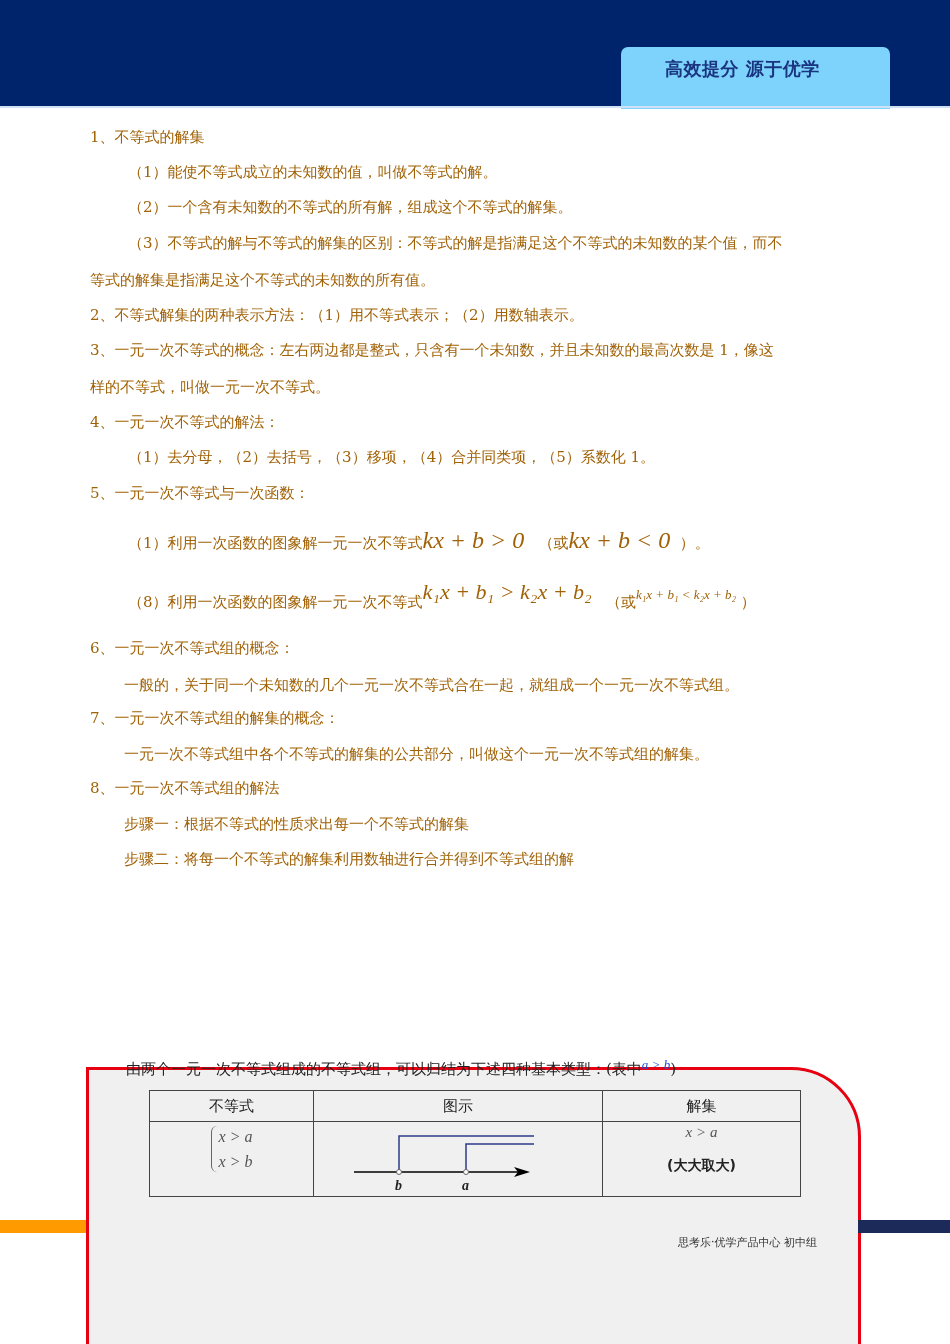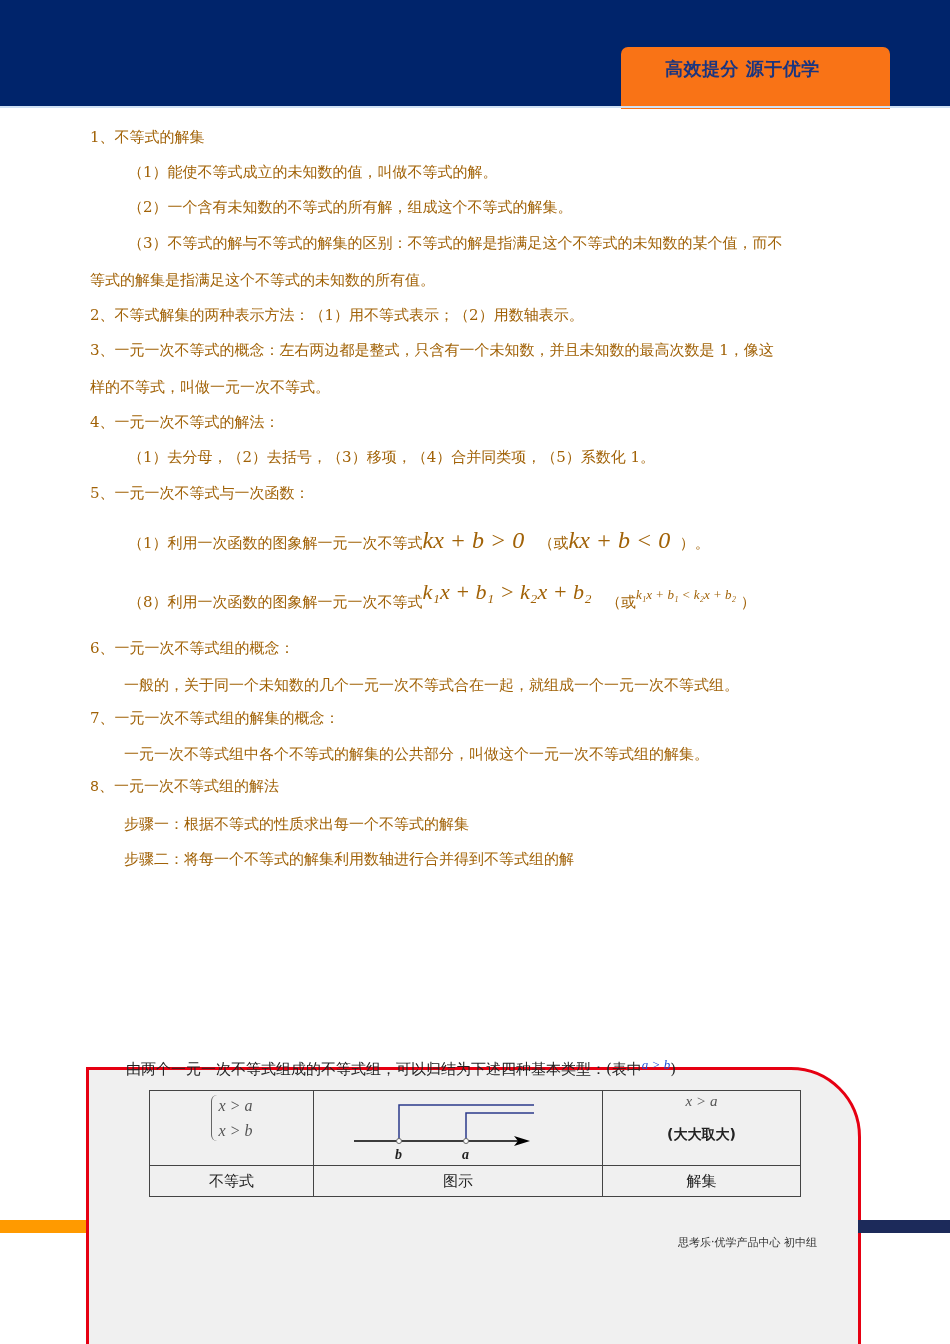--- a/index.html
+++ b/index.html
@@ -8,21 +8,21 @@
     background:#ffffff;
     font-family:"DejaVu Serif", "Liberation Serif", serif;
     color:#222;
   }
   .header-band {
     position:absolute; left:0; top:0; width:950px; height:106px;
     background:#00246b;
   }
   .header-tab {
     position:absolute; left:621px; top:47px; width:269px; height:62px;
-    background:#f97316; border-radius:7px 7px 0 0;
+    background:#7dd3fc; border-radius:7px 7px 0 0;
   }
   .header-slogan {
     position:absolute; left:44px; top:10px;
     font-family:"DejaVu Sans", sans-serif; font-weight:bold;
     font-size:18px; color:#1a3580; letter-spacing:0.5px;
   }
   .header-line {
     position:absolute; left:0; top:106px; width:950px; height:2px; background:#cfe1f5;
   }
   .line {
@@ -91,34 +91,39 @@
 <div class="line" style="left:128px;top:590px;">
   <span>（8）利用一次函数的图象解一元一次不等式</span><span class="math" style="position:relative;top:-8px;font-size:22px;">k₁x + b₁ &gt; k₂x + b₂</span>&nbsp;&nbsp;&nbsp;<span>（或</span><span class="math" style="position:relative;top:-8px;font-size:13px;">k₁x + b₁ &lt; k₂x + b₂</span>&nbsp;<span>）</span>
 </div>
 
 <div class="line" style="left:90px;top:638px;">6、一元一次不等式组的概念：</div>
 <div class="line" style="left:124px;top:675px;">一般的，关于同一个未知数的几个一元一次不等式合在一起，就组成一个一元一次不等式组。</div>
 
 <div class="line" style="left:90px;top:708px;">7、一元一次不等式组的解集的概念：</div>
 <div class="line" style="left:124px;top:744px;">一元一次不等式组中各个不等式的解集的公共部分，叫做这个一元一次不等式组的解集。</div>
 
-<div class="line" style="left:90px;top:778px;font-family:Liberation Mono, monospace;">8、一元一次不等式组的解法</div>
+<div class="line" style="left:90px;top:778px;">8、一元一次不等式组的解法</div>
 <div class="line" style="left:124px;top:814px;">步骤一：根据不等式的性质求出每一个不等式的解集</div>
 <div class="line" style="left:124px;top:849px;">
   <span>步骤二：将每一个不等式的解集</span><span class="bold">利用数轴进行合并</span><span>得到不等式组的解</span>
 </div>
 
 <div class="red-box"></div>
 <div class="intro">
   <span>由两个一元一次不等式组成的不等式组，可以归结为下述四种基本类型：(表中</span><span class="math" style="font-size:13px;position:relative;top:-5px;color:#1d4ed8;">a &gt; b</span><span>)</span>
 </div>
 
 <table class="types">
   <tbody>
       <tr>
+    <th style="width:163px;">不等式</th>
+    <th style="width:288px;">图示</th>
+    <th style="width:197px;">解集</th>
+  </tr>
+  <tr>
     <td>
       <div class="sys">
         <span class="brace"></span>
         <div>x &gt; a</div>
         <div>x &gt; b</div>
       </div>
     </td>
     <td style="position:relative;">
       <svg width="288" height="74" viewBox="0 0 288 74" style="display:block;">
         <polyline points="85,50 85,14 220,14" fill="none" stroke="#2b3a8a" stroke-width="1.5"></polyline>
@@ -129,23 +134,18 @@
         <circle cx="152" cy="50" r="2.5" fill="#fff" stroke="#666" stroke-width="1"></circle>
       </svg>
       <span style="position:absolute;left:81px;top:56px;font-family:'Liberation Serif',serif;font-style:italic;font-weight:bold;font-size:14px;">b</span>
       <span style="position:absolute;left:148px;top:56px;font-family:'Liberation Serif',serif;font-style:italic;font-weight:bold;font-size:14px;">a</span>
     </td>
     <td>
       <div class="sol-ineq">x &gt; a</div>
       <div class="sol-rule">(大大取大)</div>
     </td>
   </tr>
-  <tr>
-    <th style="width:163px;">不等式</th>
-    <th style="width:288px;">图示</th>
-    <th style="width:197px;">解集</th>
-  </tr>
 </tbody>
   </table>
 
 <div class="stripe-left"></div>
 <div class="stripe-right"></div>
 <div class="footer-text">思考乐·优学产品中心 初中组</div>
 
 </body></html>

